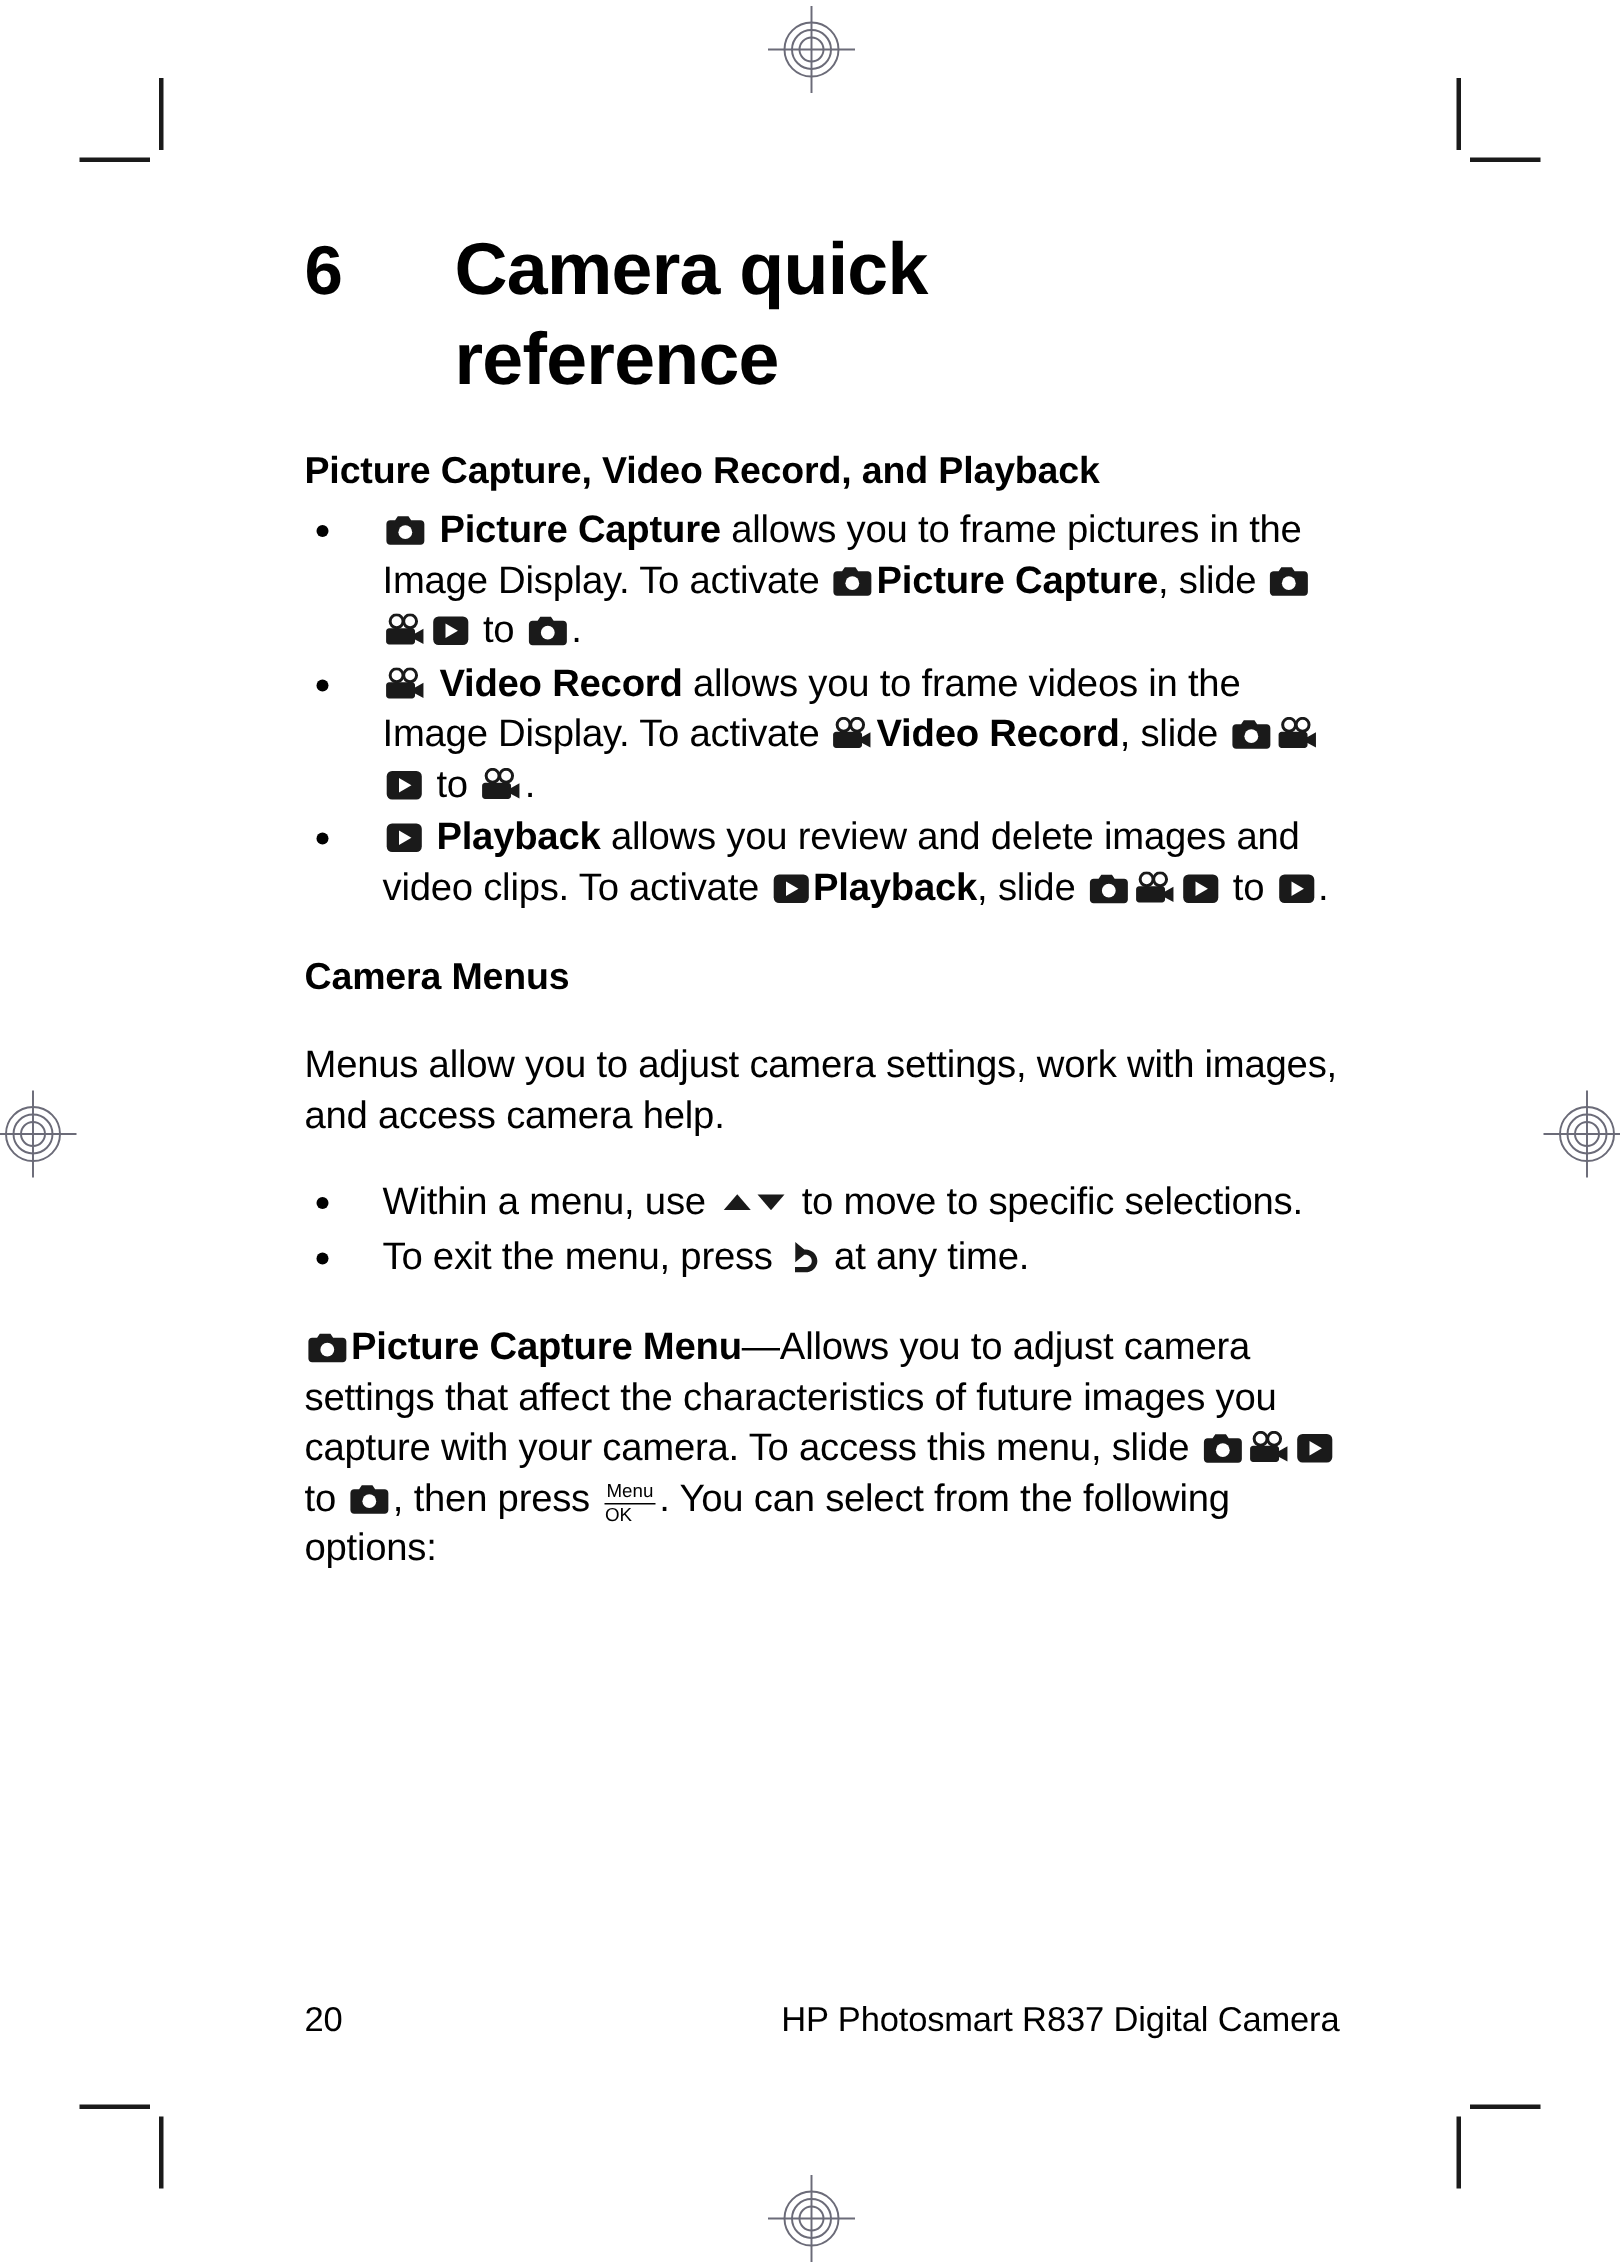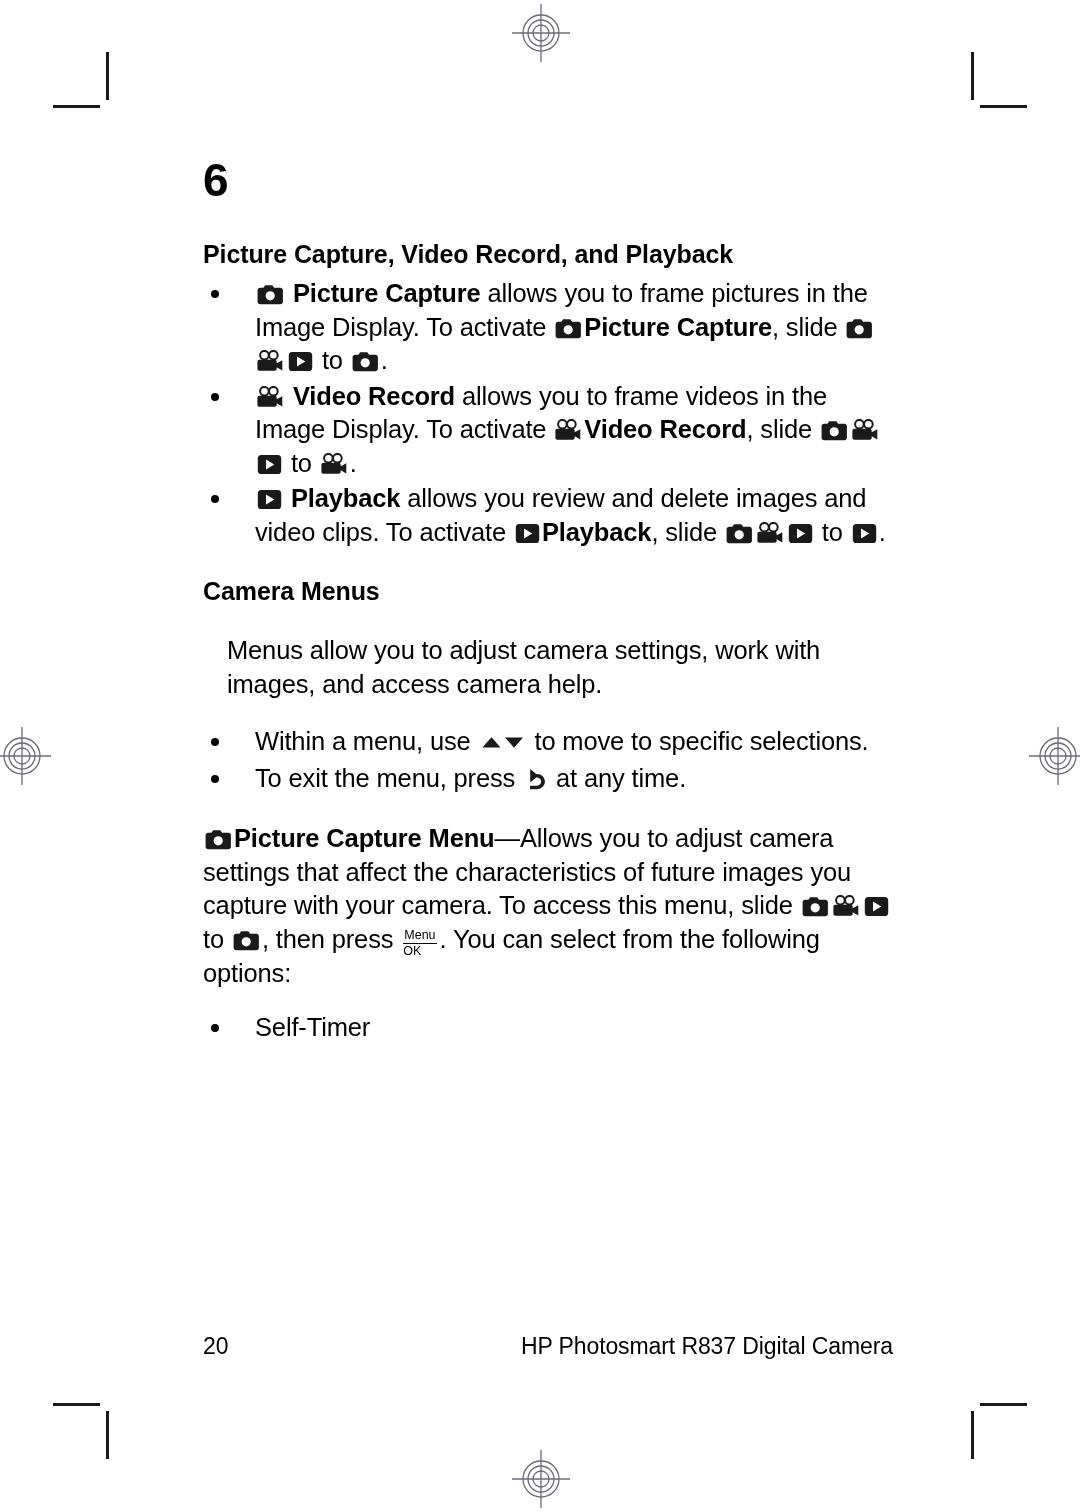--- a/index.html
+++ b/index.html
@@ -62,21 +62,21 @@
   .intro { margin-top: 42px; }
 
   h2.sub {
     font-size: 25px;
     line-height: 33px;
     font-weight: bold;
     margin: 28px 0 0 0;
     letter-spacing: -0.1px;
   }
 
-  .para-gap { margin-top: 26px; margin-left: 24px; }
+  .para-gap { margin-top: 26px; }
 
   
   ul.bullets {
     list-style: none;
     margin: 6px 0 0 0;
     padding: 0;
   }
   ul.bullets li {
     position: relative;
     padding-left: 52px;
@@ -204,20 +204,21 @@
       <line x1="31" y1="2" x2="31" y2="60"></line>
       <line x1="2" y1="31" x2="60" y2="31"></line>
     </g>
   </svg>
 </div>
 
 <div class="page">
 
   <div class="chapter">
     <div class="chapter-num">6</div>
+    <div class="chapter-title">Camera quick reference</div>
   </div>
 
 
   <h2 class="sub">Picture Capture, Video Record, and Playback</h2>
 
   <ul class="bullets">
 
     <li>
       <span class="dot"></span>
       <span class="ic">
@@ -380,25 +381,19 @@
           <path d="M9 5.6l8.3 4.9L9 15.4z" fill="#ffffff"></path>
         </svg>
     </span><span> to </span><span class="ic">
       <svg width="27" height="21" viewBox="0 0 27 21">
           <path d="M8.2 1.2h7.1l1.8 2.6h6.3c1.4 0 2.5 1.1 2.5 2.5v11.4c0 1.4-1.1 2.5-2.5 2.5H3.1c-1.4 0-2.5-1.1-2.5-2.5V6.3c0-1.4 1.1-2.5 2.5-2.5h3.3z" fill="#1a1a1a"></path>
           <circle cx="13.2" cy="11.8" r="4.6" fill="#ffffff"></circle>
         </svg>
     </span><span>, then press </span><span class="menuok"><span class="top">Menu</span><span class="bot">OK</span></span><span>. You can select from the following options:</span>
   </p>
 
-  <ul class="bullets" style="margin-top:20px;">
-    <li>
-      <span class="dot"></span>
-      <span>Self-Timer</span>
-    </li>
-  </ul>
 
 </div>
 
 <div class="footer">
   <span>20</span>
   <span>HP Photosmart R837 Digital Camera</span>
 </div>
 
 </body></html>

